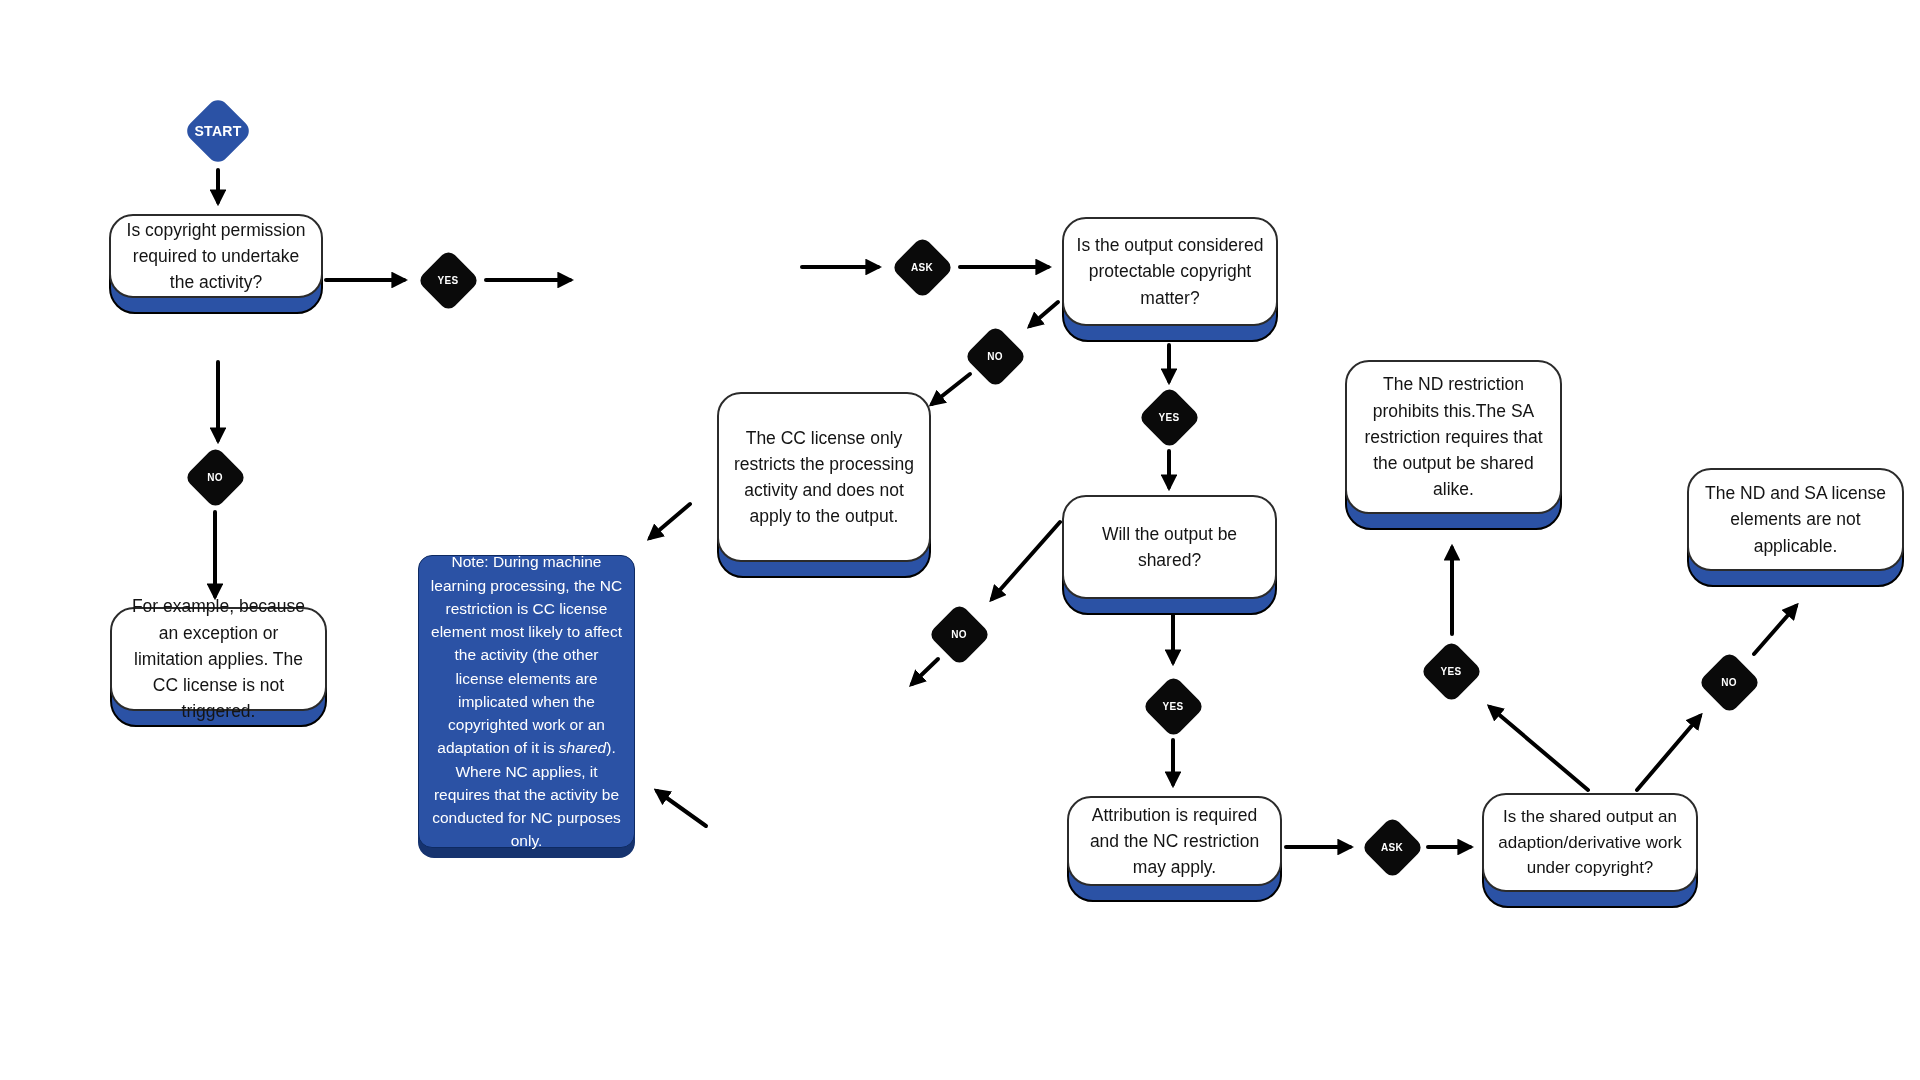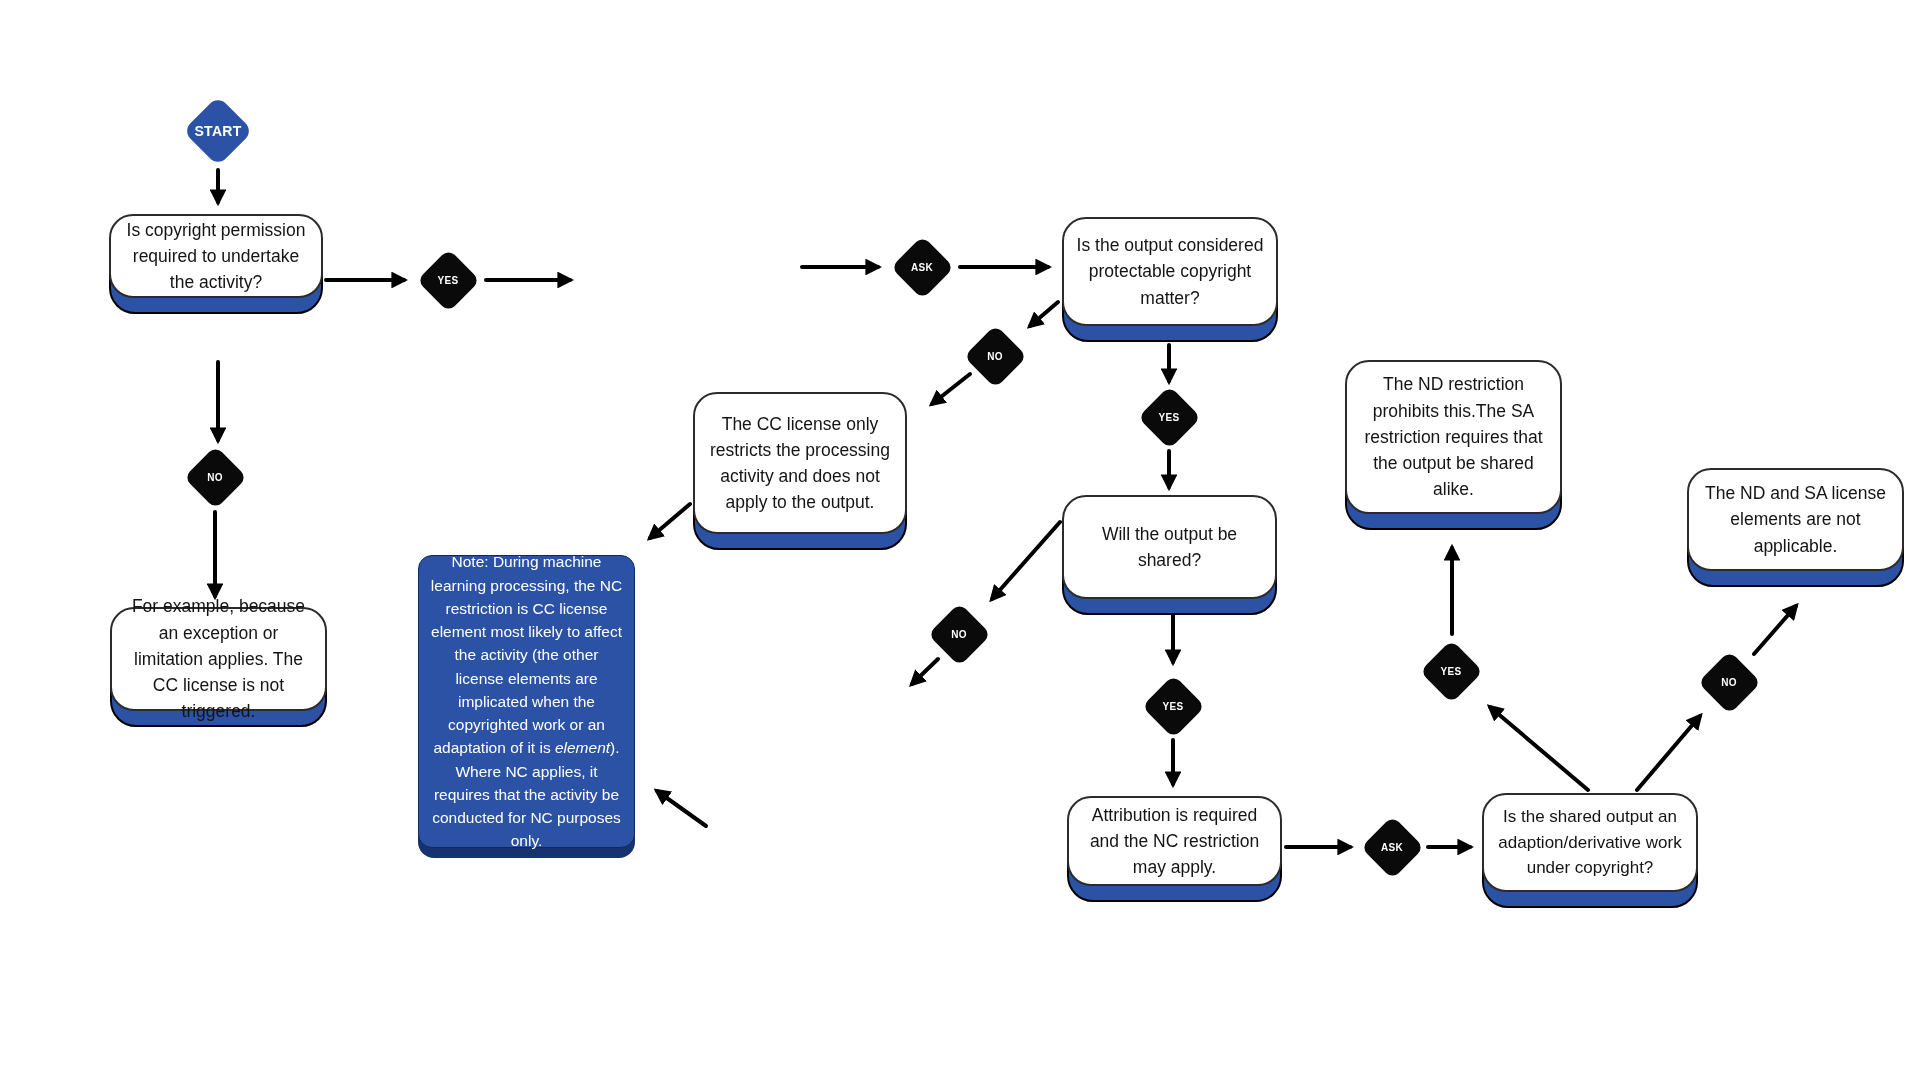--- a/index.html
+++ b/index.html
@@ -118,21 +118,21 @@
 
   <div class="node" style="left:109px;top:214px;width:214px;height:100px;">
     <div class="face">Is copyright permission required to undertake the activity?</div>
   </div>
 
 
   <div class="node" style="left:1062px;top:217px;width:216px;height:125px;">
     <div class="face">Is the output considered protectable copyright matter?</div>
   </div>
 
-  <div class="node" style="left:693px;top:392px;width:214px;height:158px;">
+  <div class="node" style="left:717px;top:392px;width:214px;height:186px;">
     <div class="face">The CC license only restricts the processing activity and does not apply to the output.</div>
   </div>
 
   <div class="node" style="left:1062px;top:495px;width:215px;height:120px;">
     <div class="face">Will the output be shared?</div>
   </div>
 
 
   <div class="node" style="left:1067px;top:796px;width:215px;height:106px;">
     <div class="face">Attribution is required and the NC restriction may apply.</div>
@@ -150,18 +150,18 @@
     <div class="face">The ND restriction prohibits this.The SA restriction requires that the output be shared alike.</div>
   </div>
 
   <div class="node" style="left:110px;top:607px;width:217px;height:120px;">
     <div class="face">For example, because an exception or limitation applies. The CC license is not triggered.</div>
   </div>
 
   <div class="note" style="left:418px;top:555px;width:217px;height:303px;">
     <div class="face">
       <span>
-        <span>Note: During machine learning processing, the NC restriction is CC license element most likely to affect the activity (the other license elements are implicated when the copyrighted work or an adaptation of it is </span><span class="em">element</span><span>). Where NC applies, it requires that the activity be conducted for NC purposes only.</span>
+        <span>Note: During machine learning processing, the NC restriction is CC license element most likely to affect the activity (the other license elements are implicated when the copyrighted work or an adaptation of it is </span><span class="em">shared</span><span>). Where NC applies, it requires that the activity be conducted for NC purposes only.</span>
       </span>
     </div>
   </div>
 
 </div>
 
 </body></html>

